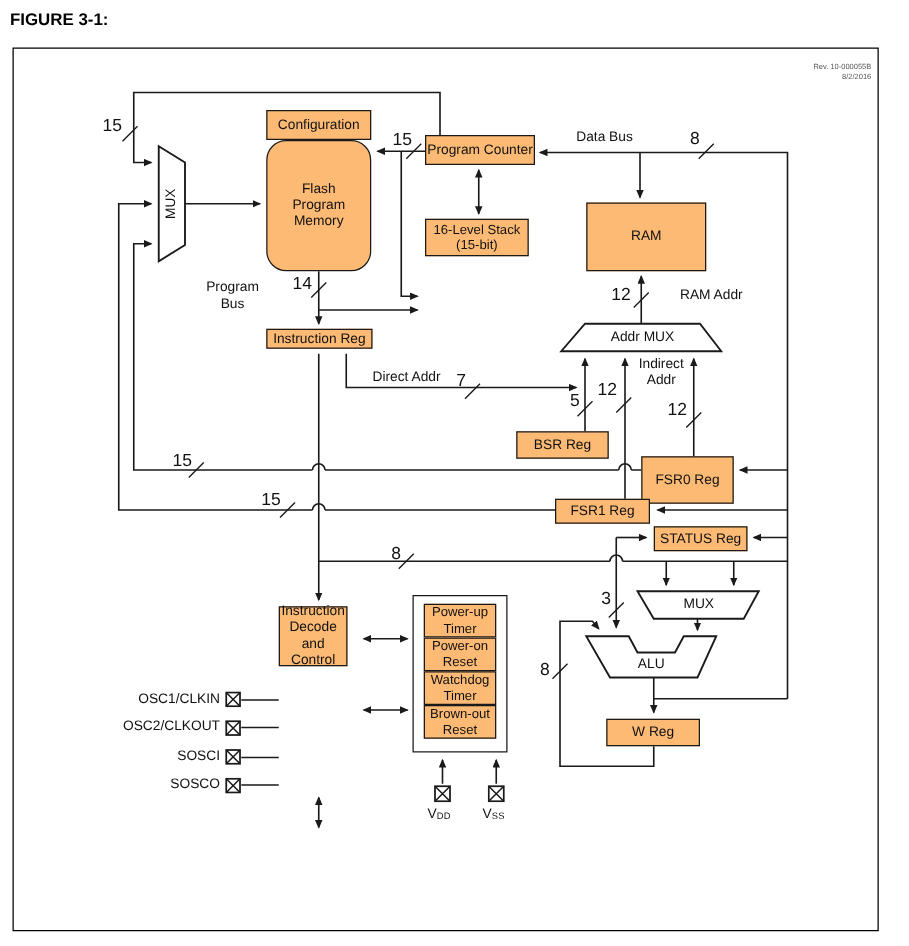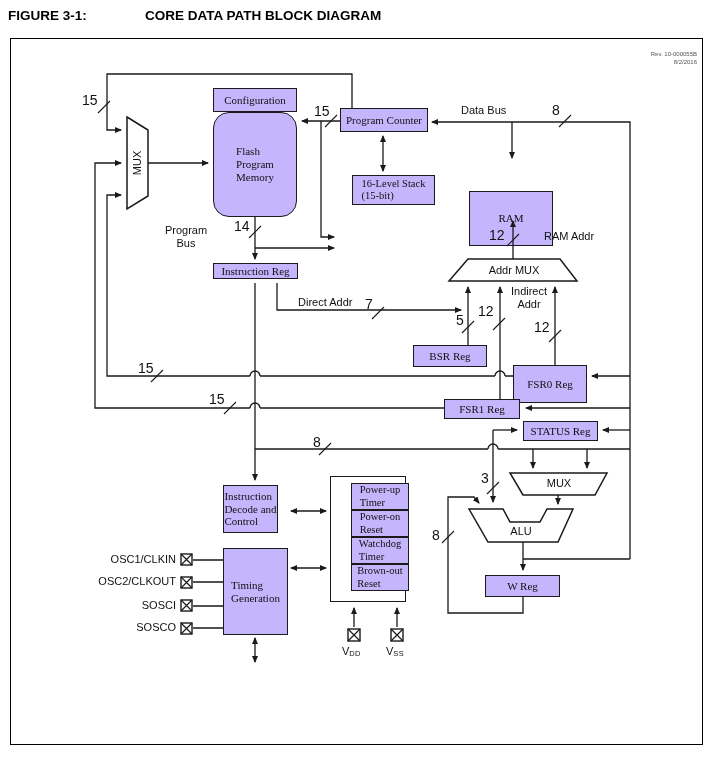--- a/index.html
+++ b/index.html
@@ -2,44 +2,43 @@
 <html><head>
 <meta charset="utf-8">
 <style>
   html,body{margin:0;padding:0;background:#fff;}
   #page{position:relative;width:727px;height:757px;background:#fff;
         font-family:"Liberation Sans",sans-serif;color:#111;overflow:hidden;}
   .ttl{position:absolute;top:8px;font-weight:bold;font-size:13.5px;color:#000;white-space:nowrap;}
   #fig-border{position:absolute;left:10px;top:38px;width:691px;height:705px;border:1.5px solid #000;}
   .rev{position:absolute;left:600px;top:50px;width:97px;text-align:right;font-size:6px;
        line-height:8px;color:#555;}
-  .blk{position:absolute;border:1.5px solid #1a1a1a;background:#c4b5fd;display:flex;
-       align-items:center;justify-content:center;text-align:left;font-size:11px;
-       line-height:1.18;white-space:pre-line;box-sizing:border-box;z-index:2;font-family:Liberation Serif, serif;}
-  .blk.small{font-size:10.5px;margin-left:12px;}
+  .blk{position:absolute;border:1.5px solid #1a1a1a;background:#fdba74;display:flex;
+       align-items:center;justify-content:center;text-align:center;font-size:11px;
+       line-height:1.18;white-space:pre-line;box-sizing:border-box;z-index:2;}
+  .blk.small{font-size:10.5px;}
   .outline{position:absolute;border:1.5px solid #1a1a1a;background:#fff;box-sizing:border-box;z-index:1;}
   .lbl{position:absolute;font-size:11px;line-height:1.15;white-space:pre-line;z-index:3;}
   .lbl.c{text-align:center;}
   .lbl.r{text-align:right;}
   .num{position:absolute;font-size:14px;z-index:3;}
   .shape-text{position:absolute;display:flex;align-items:center;justify-content:center;
        font-size:11px;z-index:2;}
   .rot{transform:rotate(-90deg);}
   .pin{position:absolute;z-index:2;line-height:0;}
   sub.ss{font-size:7.5px;vertical-align:-1px;letter-spacing:.3px;}
   svg.layer{position:absolute;left:0;top:0;z-index:4;pointer-events:none;}
   svg.shapes{z-index:1;}
 </style>
 </head>
 <body>
 
 <div id="page">
 
   <span class="ttl" style="left:8px;">FIGURE 3-1:</span>
-  <span class="ttl" style="left:145px;">CORE DATA PATH BLOCK DIAGRAM</span>
 
   <div id="fig-border"></div>
 
   <div class="rev">
     <div>Rev. 10-000055B</div>
     <div>8/2/2016</div>
   </div>
 
   <svg class="layer shapes" width="727" height="757">
     <g fill="#fff" stroke="#1a1a1a" stroke-width="1.5">
@@ -50,32 +49,30 @@
     </g>
   </svg>
 
   <div class="blk" style="left:213px;top:88px;width:84px;height:24px;">Configuration</div>
   <div class="blk" style="left:213px;top:112px;width:84px;height:105px;border-radius:16px;">Flash
 Program
 Memory</div>
   <div class="blk" style="left:340px;top:108px;width:88px;height:24px;">Program Counter</div>
   <div class="blk small" style="left:340px;top:175px;width:83px;height:30px;">16-Level Stack
 (15-bit)</div>
-  <div class="blk" style="left:469px;top:162px;width:84px;height:55px;margin-top:29px;">RAM</div>
+  <div class="blk" style="left:469px;top:162px;width:96px;height:55px;">RAM</div>
   <div class="blk" style="left:213px;top:263px;width:85px;height:16px;">Instruction Reg</div>
   <div class="blk" style="left:413px;top:345px;width:74px;height:22px;">BSR Reg</div>
   <div class="blk" style="left:513px;top:365px;width:74px;height:38px;">FSR0 Reg</div>
   <div class="blk" style="left:444px;top:399px;width:76px;height:20px;">FSR1 Reg</div>
   <div class="blk" style="left:523px;top:421px;width:75px;height:20px;">STATUS Reg</div>
   <div class="blk" style="left:485px;top:575px;width:75px;height:22px;">W Reg</div>
   <div class="blk" style="left:223px;top:485px;width:55px;height:48px;">Instruction
 Decode and
 Control</div>
-  <div class="blk" style="left:223px;top:548px;width:65px;height:87px;">Timing
-Generation</div>
 
   <div class="outline" style="left:330px;top:476px;width:76px;height:126px;"></div>
   <div class="blk small" style="left:339px;top:483px;width:58px;height:27px;">Power-up
 Timer</div>
   <div class="blk small" style="left:339px;top:510px;width:58px;height:27px;">Power-on
 Reset</div>
   <div class="blk small" style="left:339px;top:537px;width:58px;height:27px;">Watchdog
 Timer</div>
   <div class="blk small" style="left:339px;top:564px;width:58px;height:27px;">Brown-out
 Reset</div>

